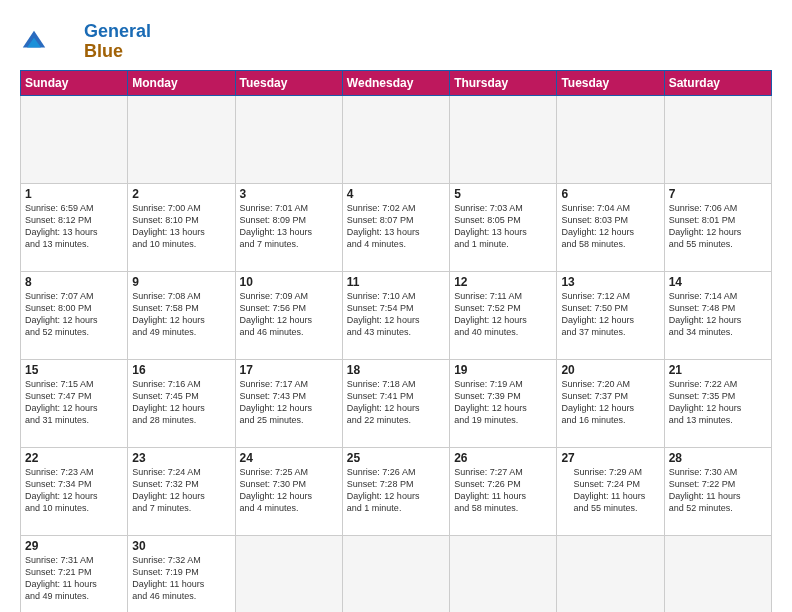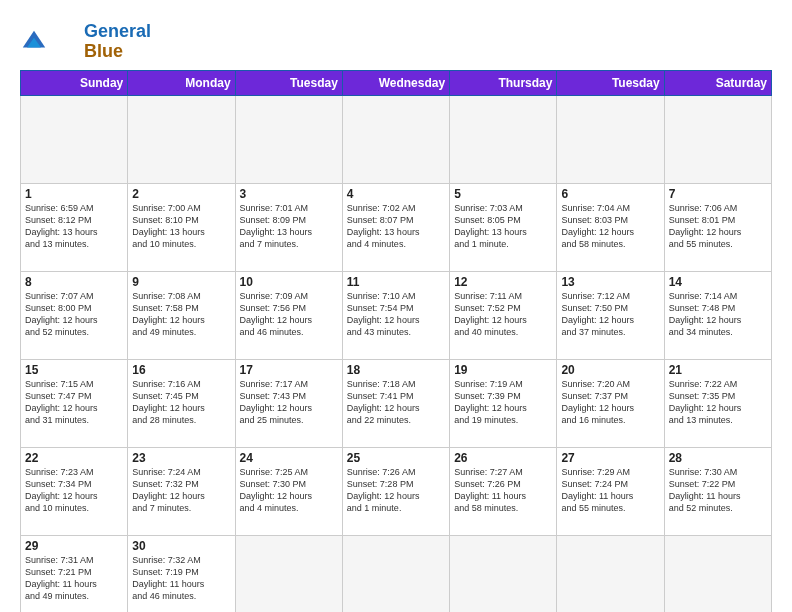--- a/index.html
+++ b/index.html
@@ -56,26 +56,26 @@
       font-size: 14px;
       color: #555;
       margin-top: 2px;
     }
     .calendar-table {
       width: 100%;
       border-collapse: collapse;
       flex: 1;
     }
     .calendar-table th {
-      background-color: #6d28d9;
+      background-color: #be185d;
       color: white;
       font-size: 12px;
       font-weight: bold;
       padding: 5px 4px;
-      text-align: right;
+      text-align: left;
       border: 1px solid #1a5aaa;
     }
     .calendar-table td {
       border: 1px solid #ccc;
       vertical-align: top;
       padding: 3px 4px;
       font-size: 9.5px;
       color: #333;
       width: calc(100% / 7);
       height: 88px;
@@ -325,21 +325,21 @@
           </td>
           <td>
             <span class="day-num">26</span>
             <div class="day-detail" style="white-space: pre-line;">Sunrise: 7:27 AM
 Sunset: 7:26 PM
 Daylight: 11 hours
 and 58 minutes.</div>
           </td>
           <td>
             <span class="day-num">27</span>
-            <div class="day-detail" style="white-space: pre-line;">Sunrise: 7:29 AM
+            <div class="day-detail" style="white-space: pre-line; margin-left: 12px;">Sunrise: 7:29 AM
 Sunset: 7:24 PM
 Daylight: 11 hours
 and 55 minutes.</div>
           </td>
           <td>
             <span class="day-num">28</span>
             <div class="day-detail" style="white-space: pre-line;">Sunrise: 7:30 AM
 Sunset: 7:22 PM
 Daylight: 11 hours
 and 52 minutes.</div>

